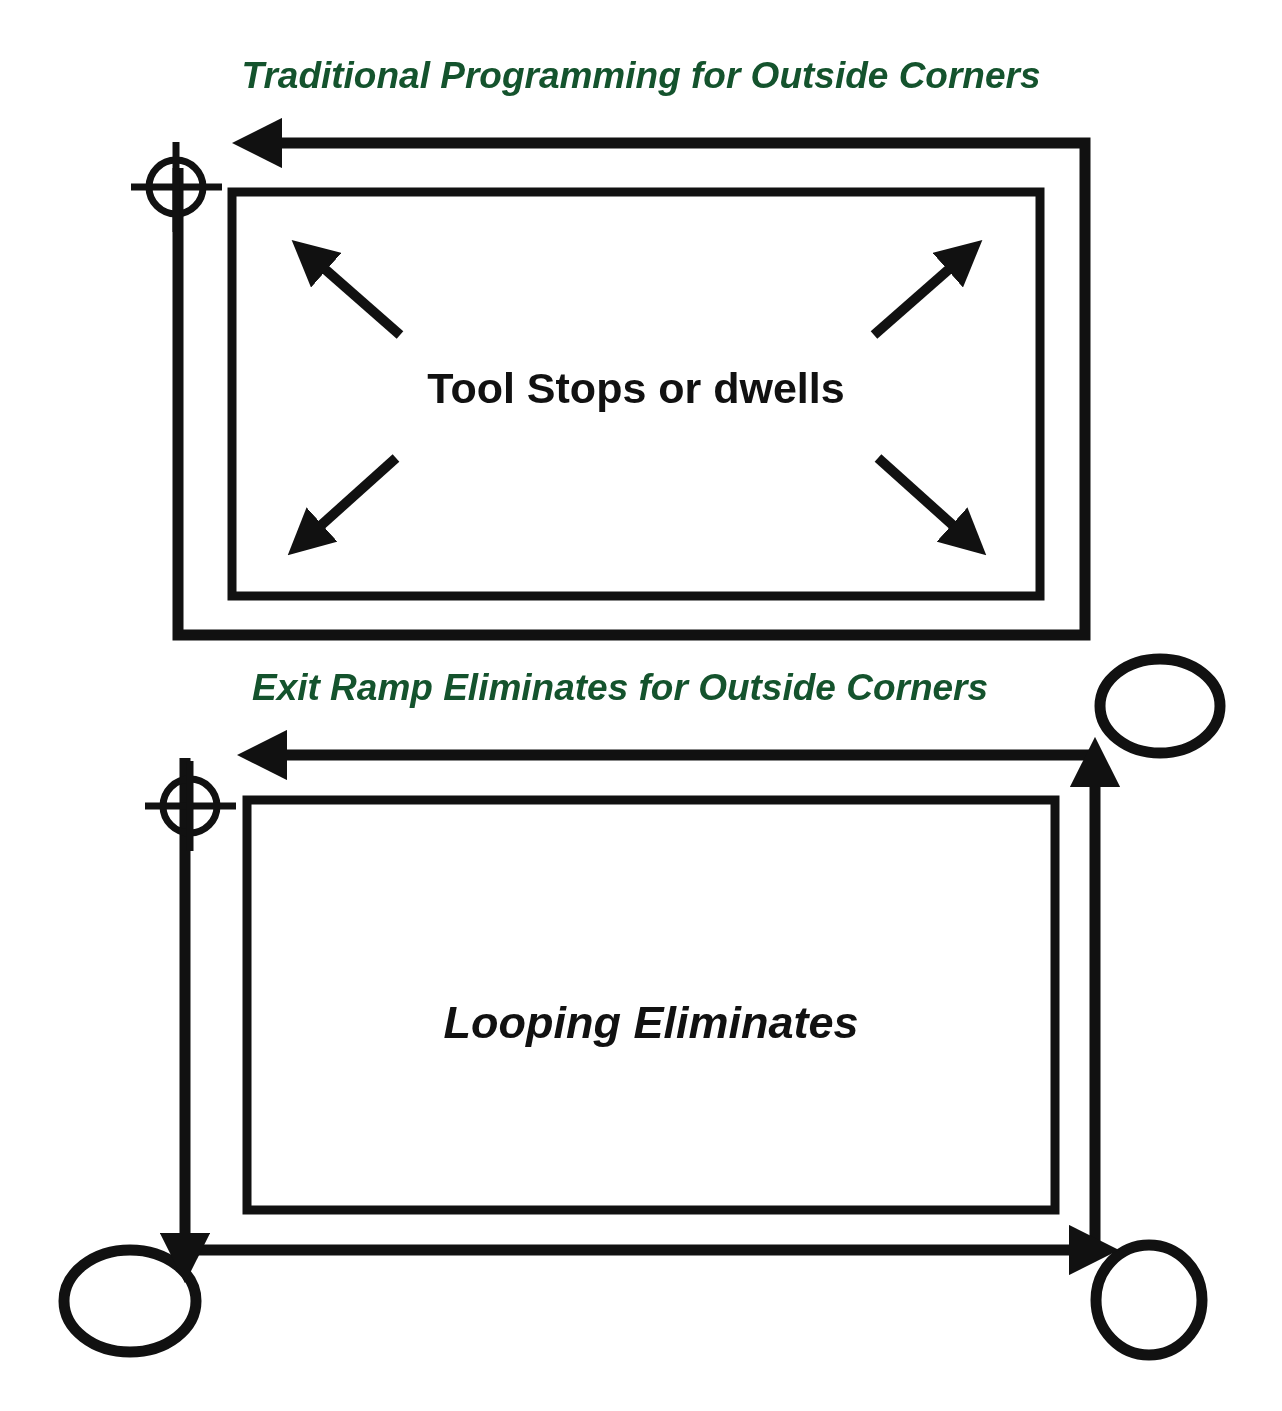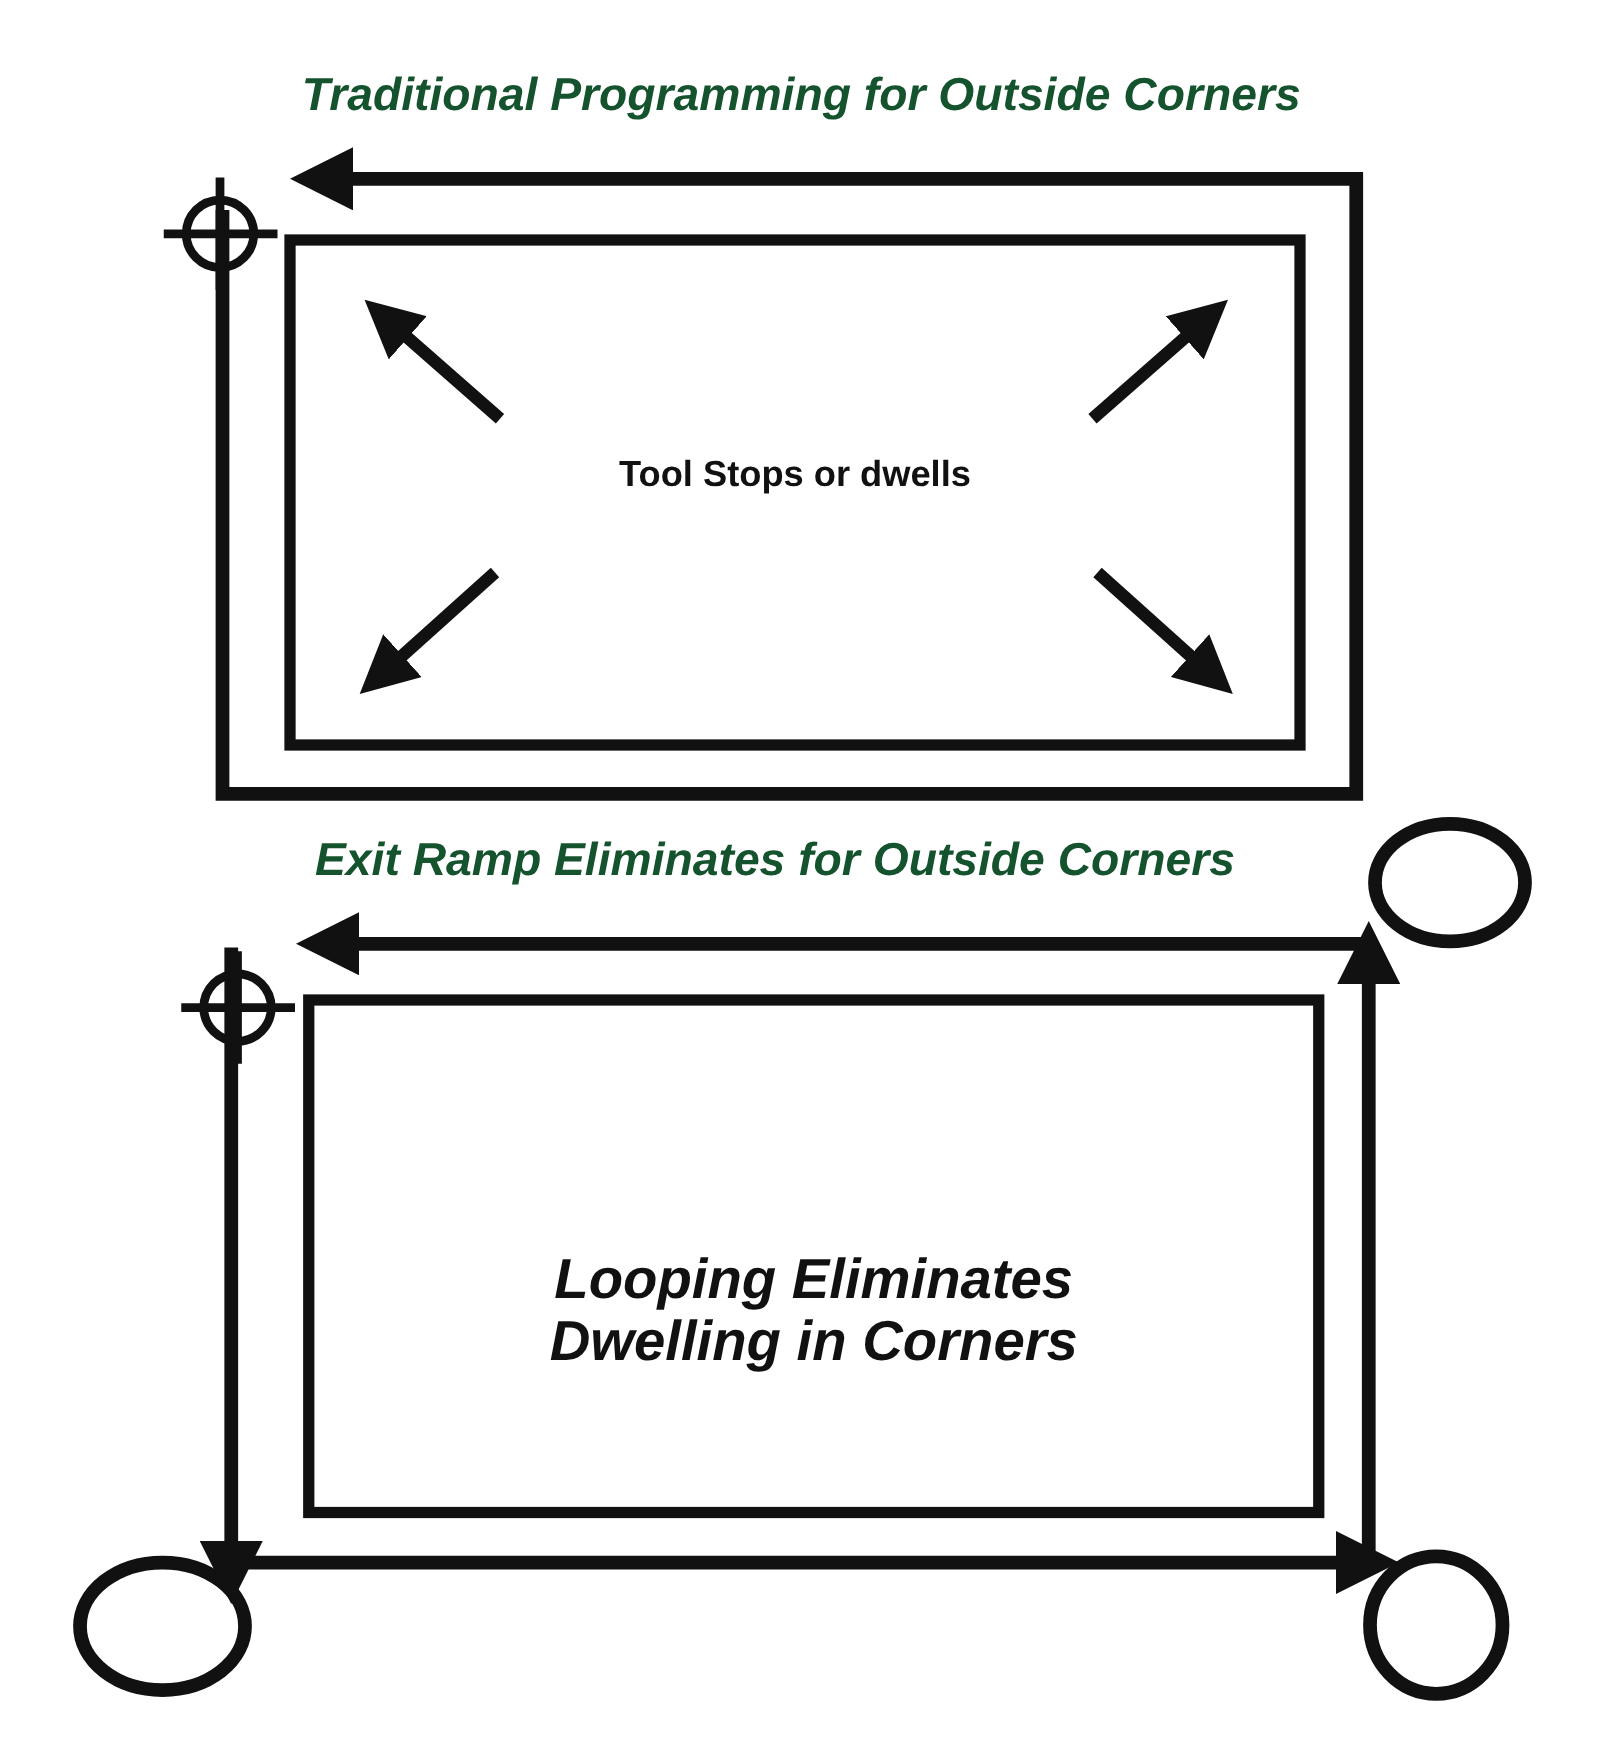--- a/index.html
+++ b/index.html
@@ -39,21 +39,21 @@
     text-align: center;
     font-weight: bold;
     color: #111111;
     line-height: 1.1;
     white-space: nowrap;
   }
   #top-label {
     left: 232px;
     width: 808px;
     top: 365px;
-    font-size: 29px;
+    font-size: 43px;
     font-style: normal;
   }
   #bottom-label {
     left: 247px;
     width: 808px;
     top: 958px;
     font-size: 45px;
     font-style: italic;
     margin-top: 40px;
   }
@@ -116,16 +116,15 @@
   <div class="title" id="top-title">Traditional Programming for Outside Corners</div>
 
   <div class="center-label" id="top-label">
     <div>Tool Stops or dwells</div>
   </div>
 
   <div class="title" id="bottom-title">Exit Ramp Eliminates for Outside Corners</div>
 
   <div class="center-label" id="bottom-label">
     <div>Looping Eliminates</div>
-    <div>Dwelling in Corners</div>
   </div>
 
 </div>
 
 </body></html>

